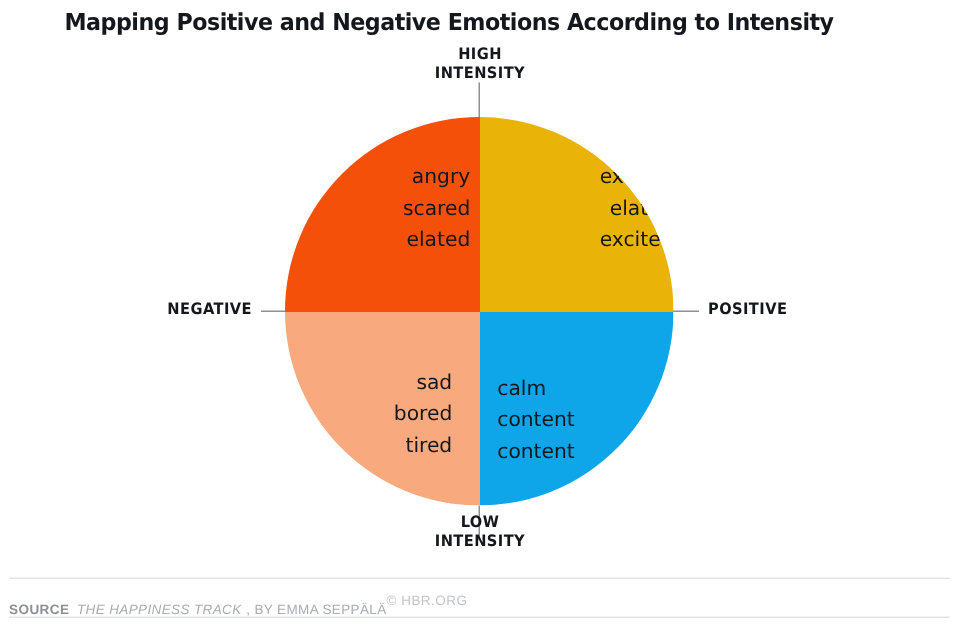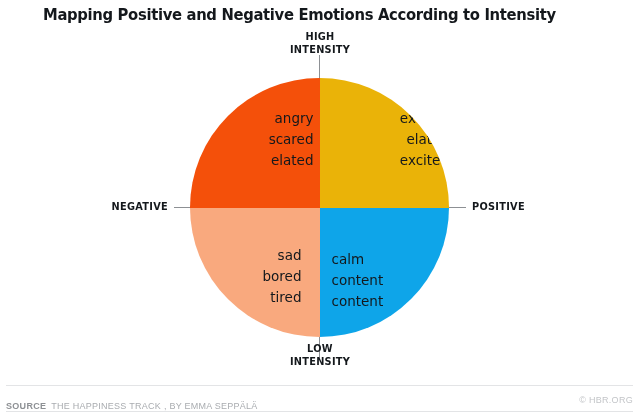--- a/index.html
+++ b/index.html
@@ -117,33 +117,33 @@
   .rule-bottom { top: 411px; }
 
   .footer {
     position: absolute;
     left: 6px;
     top: 391px;
     width: 627px;
     height: 18px;
     display: flex;
     align-items: center;
-    justify-content: space-between;
+    justify-content: flex-start;
     font-size: 9px;
     color: #a9acb0;
     letter-spacing: 0.25px;
   }
   .source-group { display: flex; align-items: baseline; white-space: nowrap; }
   .source-kicker {
     font-weight: bold;
     color: #8d9094;
     margin-right: 5px;
     letter-spacing: 0.3px;
   }
-  .source-work { margin-right: 0px; }
+  .source-work { font-style: italic; margin-right: 0px; }
   .source-rest { margin-left: 3px; margin-top: 12px; }
   .credit { color: #c3c5c8; letter-spacing: 0.3px; white-space: nowrap; }
 </style>
 </head>
 <body>
 
 <div class="title-bar">
   <div class="chart-title">Mapping Positive and Negative Emotions According to Intensity</div>
 </div>
 

